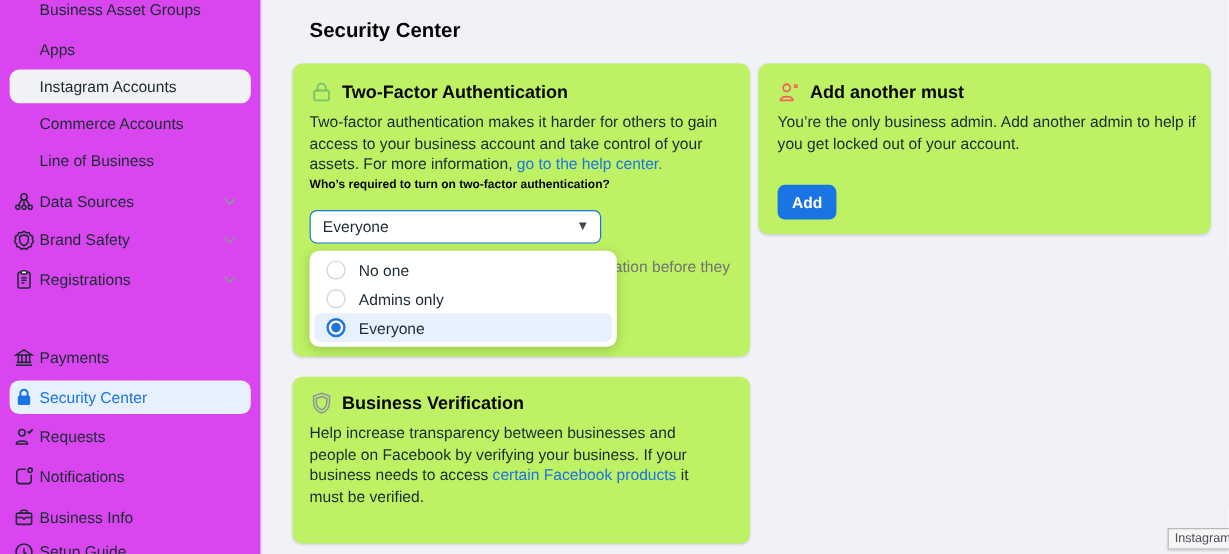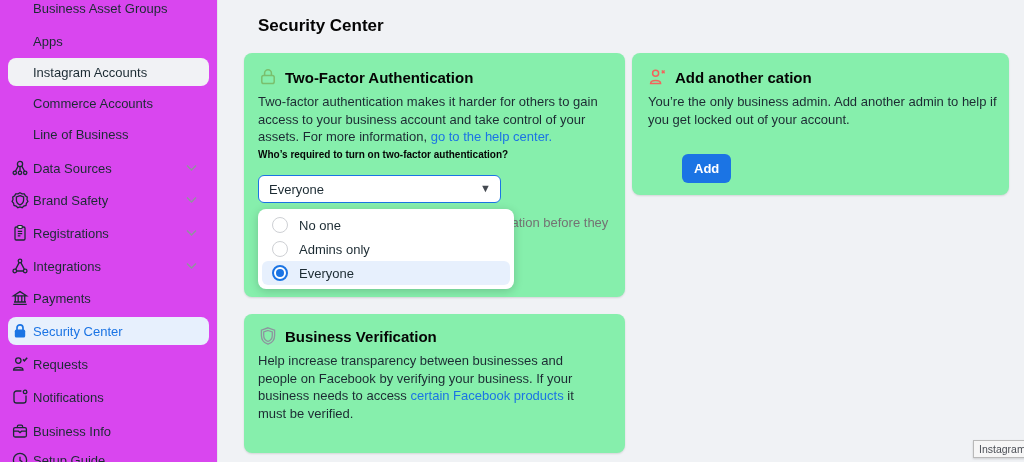--- a/index.html
+++ b/index.html
@@ -19,21 +19,21 @@
     width:11px; height:7px; color:#90949c; }
   .side-row.hover { background:#f1f2f5; }
   .side-row.active { background:#e7f0fd; color:#1b74e4; }
   .side-row.active .icon { color:#1b74e4; }
   svg { display:block; }
 
   
   .main { position:absolute; left:218px; top:0; width:806px; height:462px; background:#f0f2f5; }
   .page-title { position:absolute; left:40px; top:16px; font-size:17px; font-weight:bold; color:#050505; }
 
-  .card { position:absolute; background:#86efac; border-radius:8px;
+  .card { position:absolute; background:#bef264; border-radius:8px;
     box-shadow:0 1px 2px rgba(0,0,0,0.12); }
   .card-head { position:absolute; left:14px; top:14px; display:flex; align-items:center; gap:7px; }
   .card-title { font-size:15px; font-weight:bold; color:#050505; }
   .card-text { position:absolute; font-size:13px; line-height:17.5px; color:#1c2b33; }
   .link { color:#1b74e4; cursor:pointer; }
 
   .card-2fa { left:26px; top:53px; width:381px; height:244px; }
   .q-label { position:absolute; left:14px; top:96px; font-size:10px; font-weight:bold; color:#050505; }
   .select { position:absolute; left:14px; top:122px; width:243px; height:28px;
     border:1px solid #1b74e4; border-radius:6px; background:#fff; cursor:pointer; }
@@ -48,21 +48,21 @@
     align-items:center; padding-left:10px; gap:11px; font-size:13px; cursor:pointer; }
   .menu-row.selected { background:#e7f0fd; }
   .radio { width:16px; height:16px; border-radius:50%; border:1.5px solid #ced0d4; background:#fff; position:relative; flex:none; }
   .radio.on { border-color:#1b74e4; border-width:2px; }
   .radio.on::after { content:""; position:absolute; left:50%; top:50%; width:8px; height:8px;
     transform:translate(-50%,-50%); border-radius:50%; background:#1b74e4; }
 
   .card-admin { left:414px; top:53px; width:377px; height:142px; }
   .btn-primary { position:absolute; left:16px; top:101px; background:#1b74e4; color:#fff;
     font-size:13px; font-weight:bold; border:none; border-radius:6px; padding:7px 12px;
-    cursor:pointer; font-family:"Liberation Sans", sans-serif;margin-left:34px; }
+    cursor:pointer; font-family:"Liberation Sans", sans-serif; }
 
   .card-verif { left:26px; top:314px; width:381px; height:139px; }
   .btn-disabled { position:absolute; left:14px; top:98px; background:#f0f1f3; color:#c2c6cc;
     font-size:13px; border:none; border-radius:8px; padding:8px 14px;
     font-family:"Liberation Sans", sans-serif; }
 
   .tooltip { position:absolute; left:973px; top:440px; background:#f6f6f6;
     border:1px solid #b9b9b9; font-size:10.5px; color:#4b4f56; padding:2px 5px;
     white-space:nowrap; box-shadow:0 1px 2px rgba(0,0,0,0.15); }
 </style>
@@ -129,36 +129,20 @@
       </svg>
     </span>
     <span class="lbl">Registrations</span>
     <span class="chev">
       <svg width="11" height="7" viewBox="0 0 11 7" fill="none" stroke="currentColor" stroke-width="1.4">
           <path d="M1 1 L5.5 5.5 L10 1"></path>
         </svg>
     </span>
   </div>
 
-  <div class="side-row" style="top:252px;">
-    <span class="icon">
-      <svg width="18" height="18" viewBox="0 0 18 18" fill="none" stroke="currentColor" stroke-width="1.3">
-        <circle cx="9" cy="4" r="1.8"></circle>
-          <circle cx="3.8" cy="14" r="1.8"></circle>
-          <circle cx="14.2" cy="14" r="1.8"></circle>
-        <path d="M8.1 5.6 L4.6 12.4 M9.9 5.6 L13.4 12.4 M5.6 14 H12.4"></path>
-      </svg>
-    </span>
-    <span class="lbl">Integrations</span>
-    <span class="chev">
-      <svg width="11" height="7" viewBox="0 0 11 7" fill="none" stroke="currentColor" stroke-width="1.4">
-          <path d="M1 1 L5.5 5.5 L10 1"></path>
-        </svg>
-    </span>
-  </div>
 
   <div class="side-row" style="top:284px;">
     <span class="icon">
       <svg width="18" height="18" viewBox="0 0 18 18" fill="none" stroke="currentColor" stroke-width="1.3">
         <path d="M2.5 6.8 L9 2.6 L15.5 6.8 Z"></path>
         <path d="M4.3 6.8 V13 M7.2 6.8 V13 M10.8 6.8 V13 M13.7 6.8 V13"></path>
         <path d="M3 13 H15 M2.3 15.4 H15.7"></path>
       </svg>
     </span>
     <span class="lbl">Payments</span>
@@ -259,21 +243,21 @@
 
   <div class="card card-admin">
     <div class="card-head" style="left:16px;">
       <span>
         <svg width="20" height="20" viewBox="0 0 20 20" fill="none" stroke="#f3645c" stroke-width="1.5">
           <circle cx="7.6" cy="6.2" r="3"></circle>
           <path d="M2.6 16.6 C2.6 12.6 12.6 12.6 12.6 16.6 Z"></path>
           <path d="M13.8 3.4 L16.6 6.2 M16.6 3.4 L13.8 6.2" stroke-width="1.4"></path>
         </svg>
       </span>
-      <span class="card-title">Add another cation</span>
+      <span class="card-title">Add another must</span>
     </div>
     <div class="card-text" style="left:16px; top:40px; width:350px;">You’re the only business admin. Add another admin to help if you get locked out of your account.</div>
     <button class="btn-primary">Add</button>
   </div>
 
   <div class="card card-verif">
     <div class="card-head" style="top:12px;">
       <span>
         <svg width="20" height="20" viewBox="0 0 20 20" fill="none" stroke="#8d949e" stroke-width="1.3">
           <path d="M10 1.8 L16.6 4.1 V9.4 C16.6 13.8 13.9 16.8 10 18.2 C6.1 16.8 3.4 13.8 3.4 9.4 V4.1 Z"></path>

